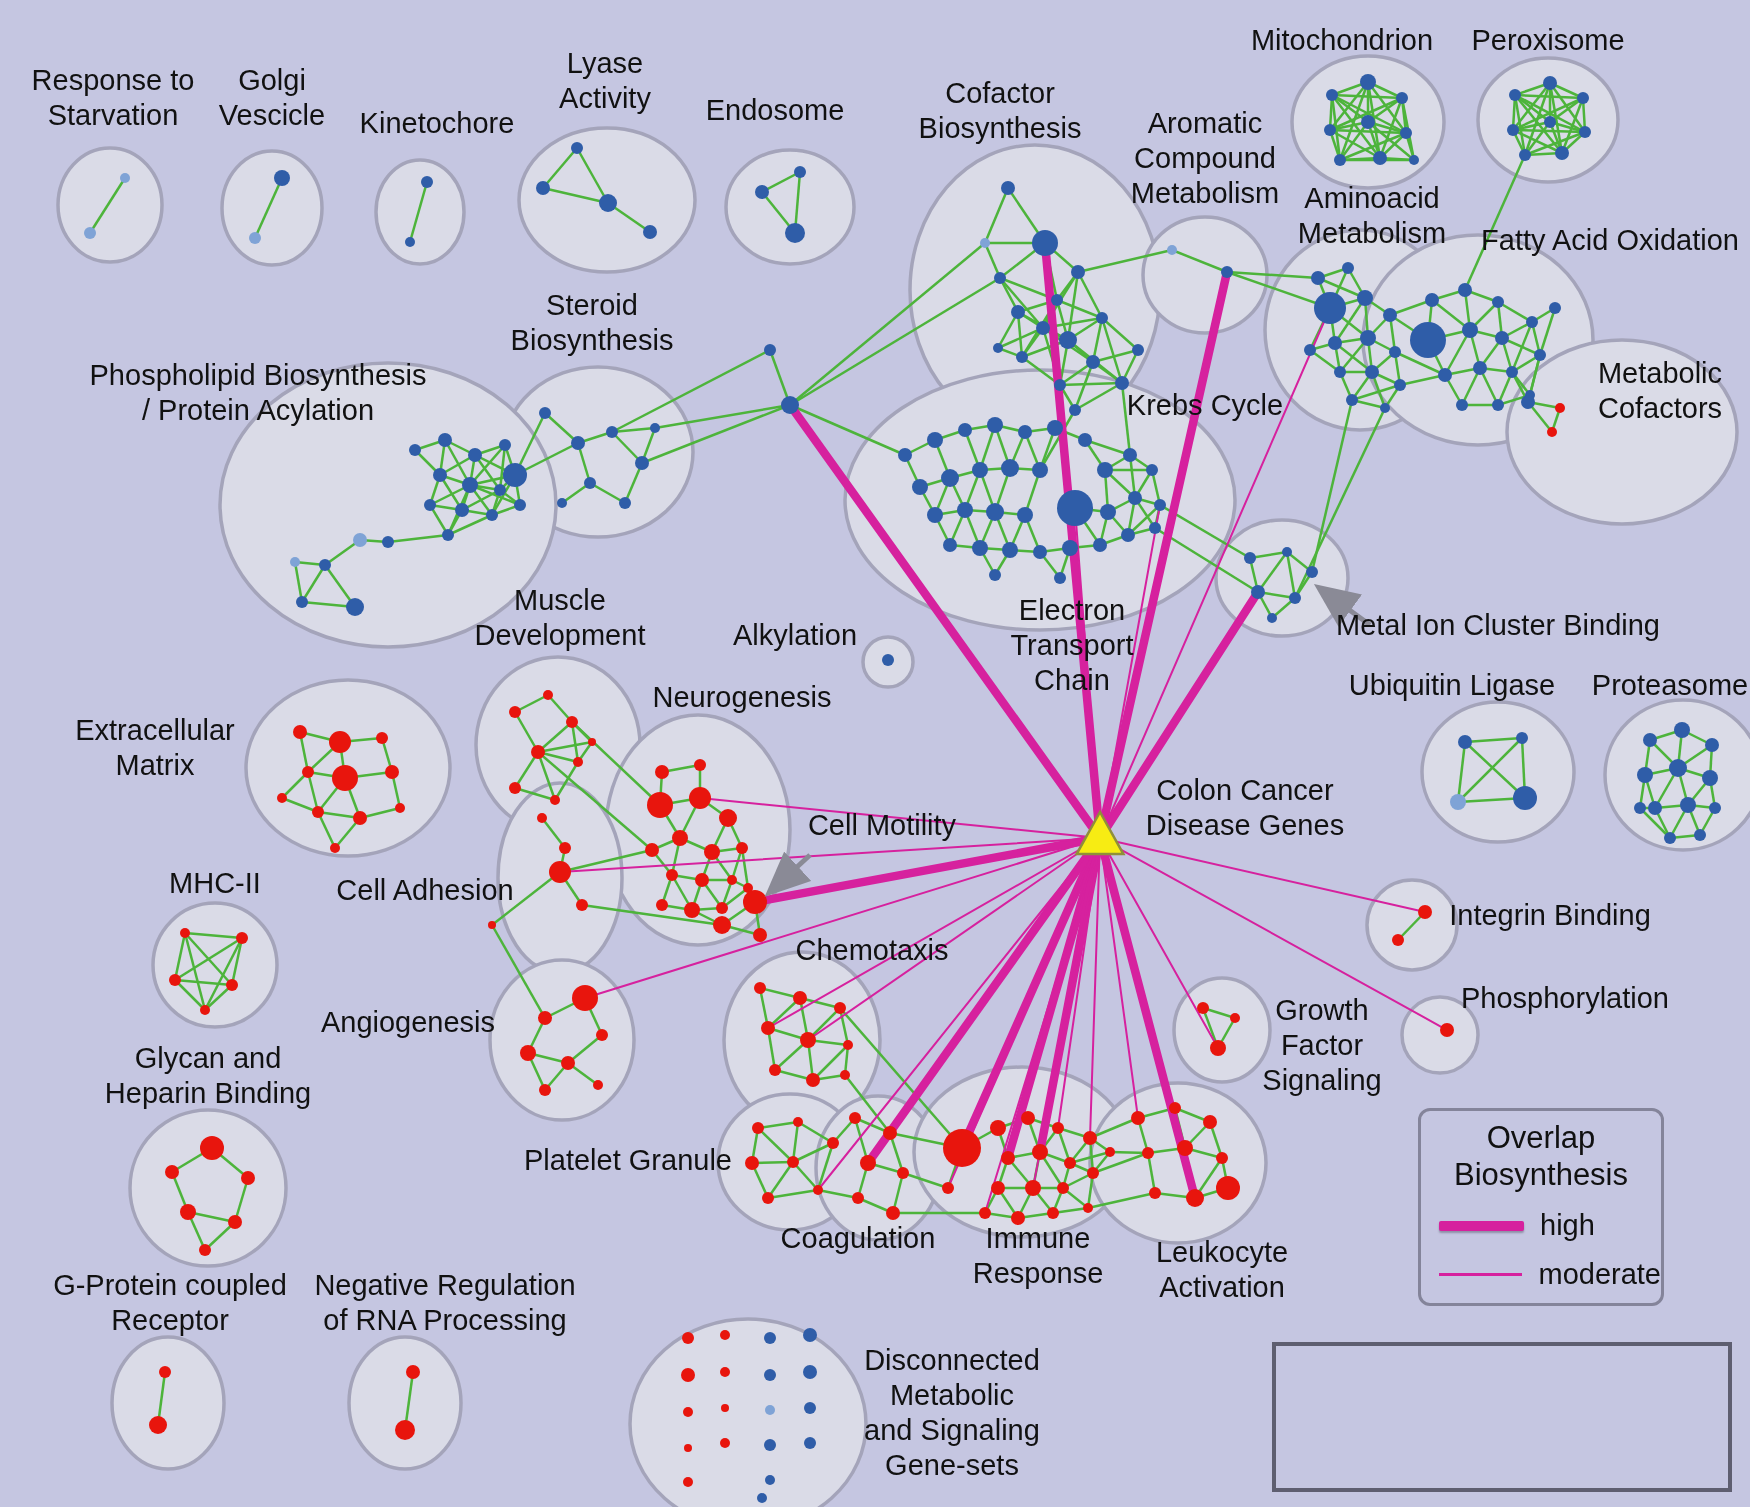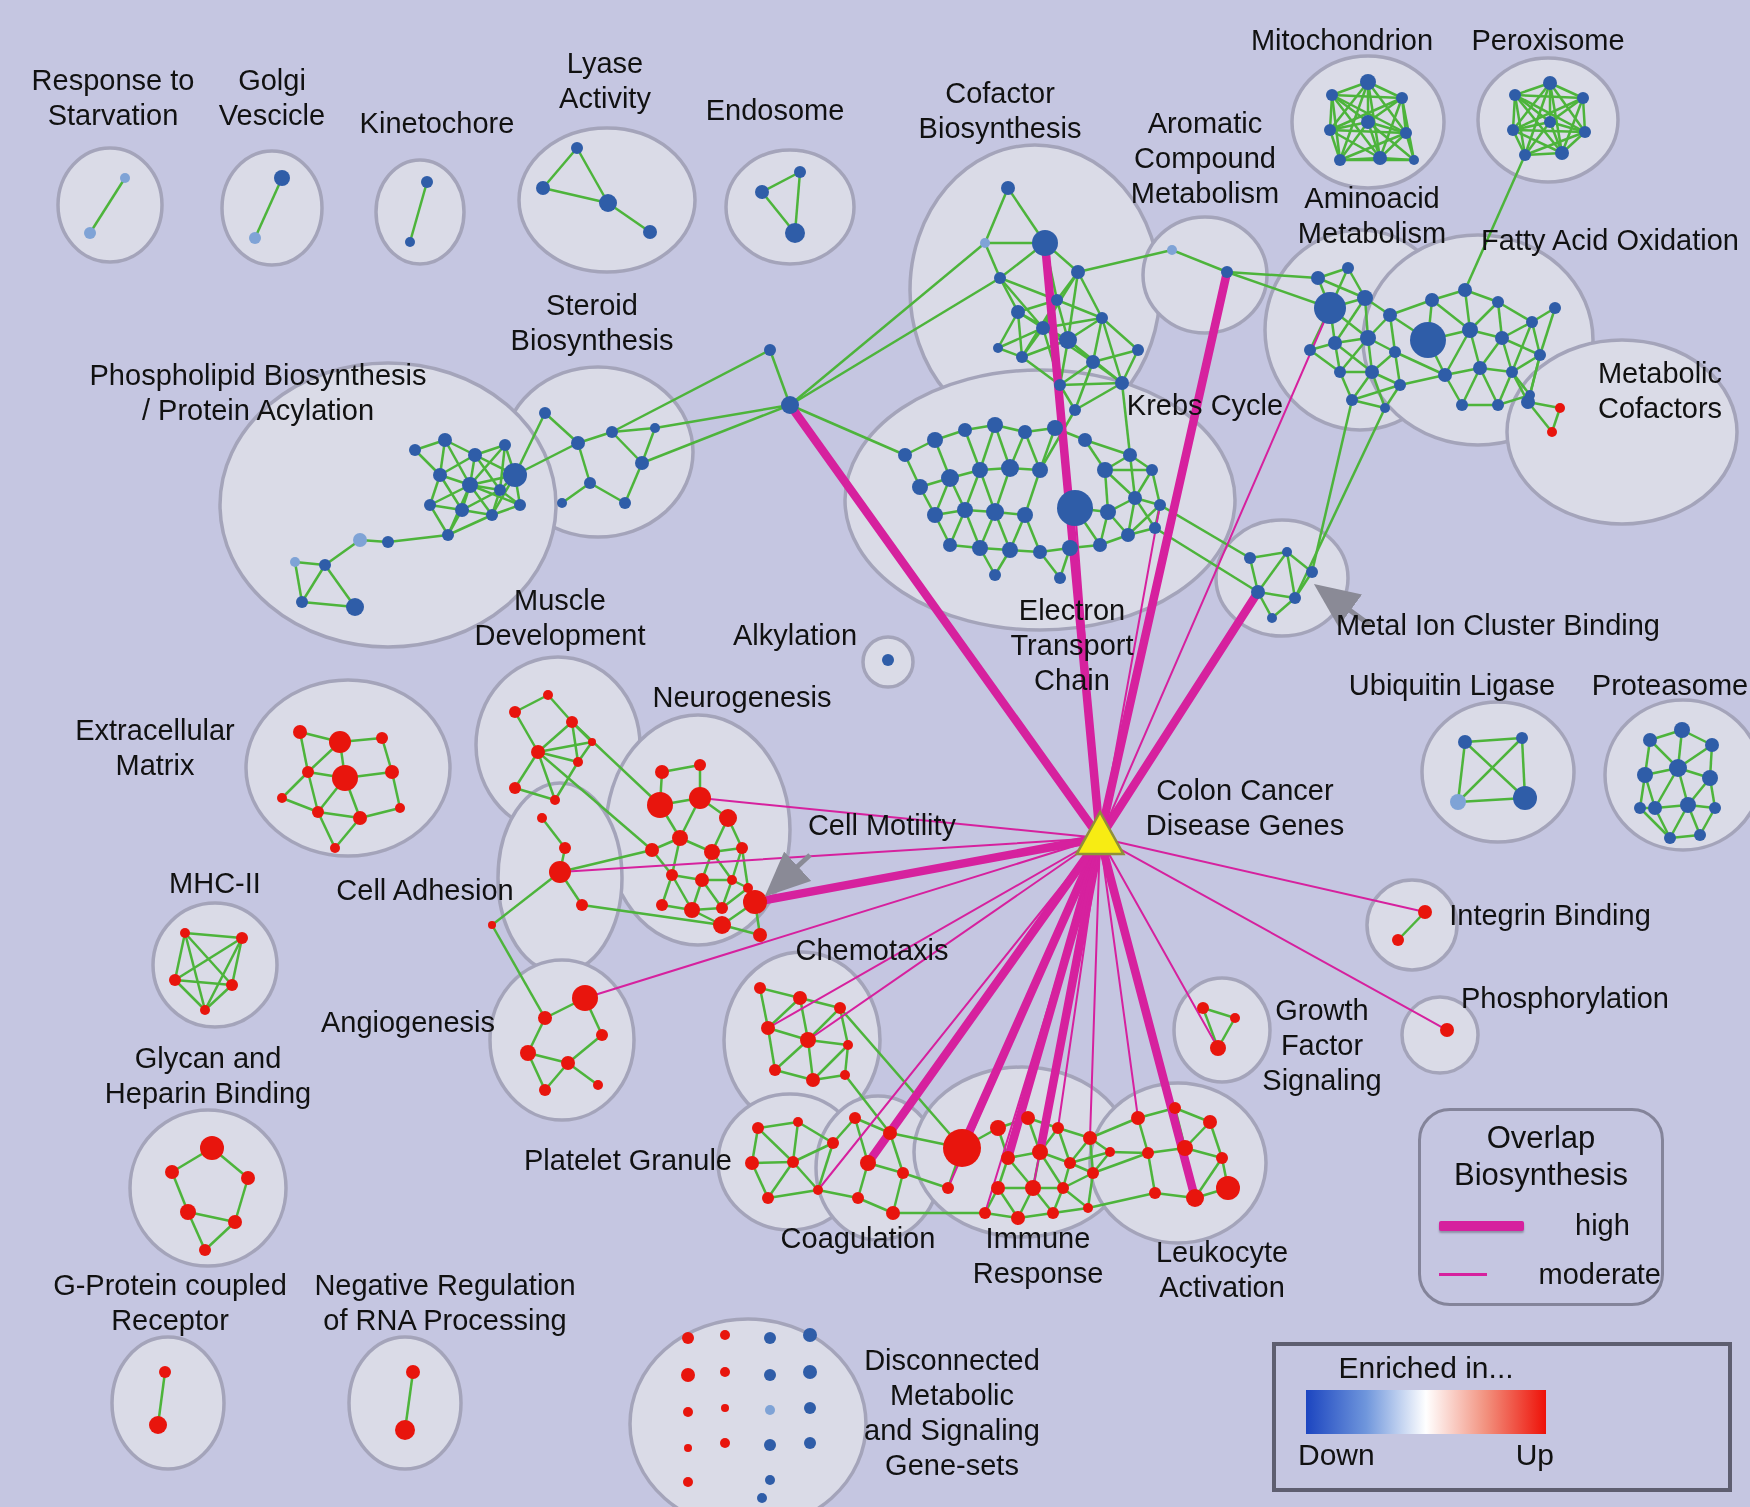--- a/index.html
+++ b/index.html
@@ -1,23 +1,23 @@
 <!DOCTYPE html>
 <html><head>
 <meta charset="utf-8">
 <style>
   html,body{margin:0;padding:0;background:#c5c6e1;}
   .canvas{position:relative;width:1750px;height:1507px;background:#c5c6e1;overflow:hidden;
           font-family:"Liberation Sans",sans-serif;color:#111;}
   #network-svg{position:absolute;left:0;top:0;z-index:1;}
   #network-svg text{font-family:"Liberation Sans",sans-serif;}
   .legend-sig{position:absolute;left:1418px;top:1108px;width:246px;height:198px;z-index:2;
-              border:3px solid #84849a;border-radius:32px;box-sizing:border-box;}
+              border:3px solid #84849a;border-radius:12px;box-sizing:border-box;}
   .legend-sig .t{text-align:center;font-size:31px;line-height:37px;margin-top:8px;}
-  .sig-row{display:flex;align-items:center;margin:16px 0 0 18px;gap:35px;}
+  .sig-row{display:flex;align-items:center;margin:16px 0 0 18px;}
   .sig-line-high{width:85px;height:10px;background:#d6219e;border-radius:2px;box-shadow:0 2px 2px rgba(90,90,110,.5);}
   .sig-line-mod{width:85px;height:3px;background:#d6219e;}
   .sig-label{margin-left:16px;font-size:29px;}
   .legend-enr{position:absolute;left:1272px;top:1342px;width:460px;height:150px;z-index:2;
               border:4px solid #5e5e70;box-sizing:border-box;display:flex;}
   .enr-left{width:300px;display:flex;flex-direction:column;align-items:center;}
   .enr-title{font-size:30px;margin-top:5px;}
   .gradient-bar{width:240px;height:44px;margin-top:5px;
      background:linear-gradient(90deg,#1c45c0 0%,#6f96dc 25%,#ffffff 50%,#f2917e 75%,#ee1108 100%);}
   .enr-ends{width:256px;display:flex;justify-content:space-between;font-size:30px;margin-top:4px;}
@@ -1038,23 +1038,15 @@
       <div class="sig-line-high"></div>
       <div class="sig-label">high</div>
     </div>
     <div class="sig-row">
       <div class="sig-line-mod"></div>
       <div class="sig-label">moderate</div>
     </div>
   </div>
 
   <div class="legend-enr">
-    <div class="enr-left">
-      <div class="enr-title">Enriched in...</div>
-      <div class="gradient-bar"></div>
-      <div class="enr-ends">
-        <span>Down</span>
-        <span>Up</span>
-      </div>
-    </div>
   </div>
 
 </div>
 
 </body></html>

